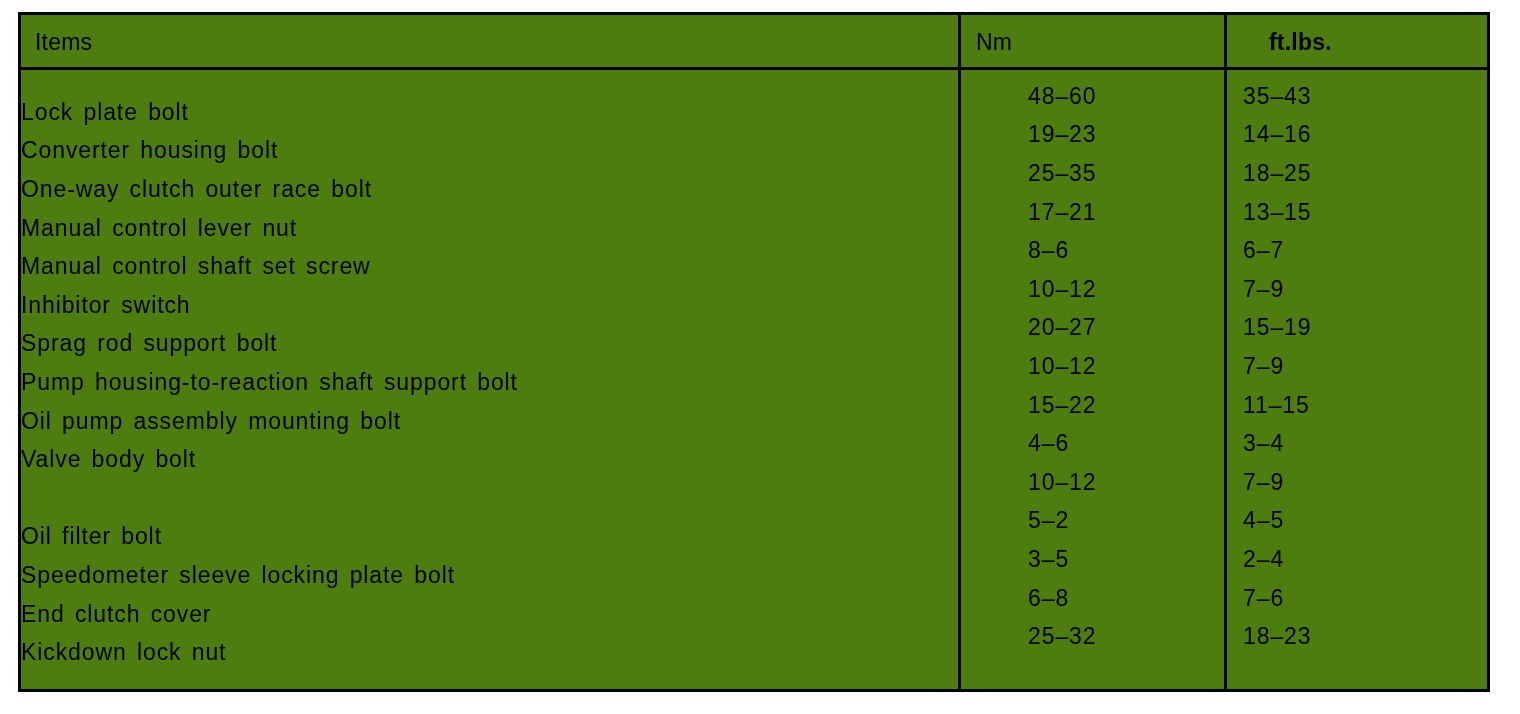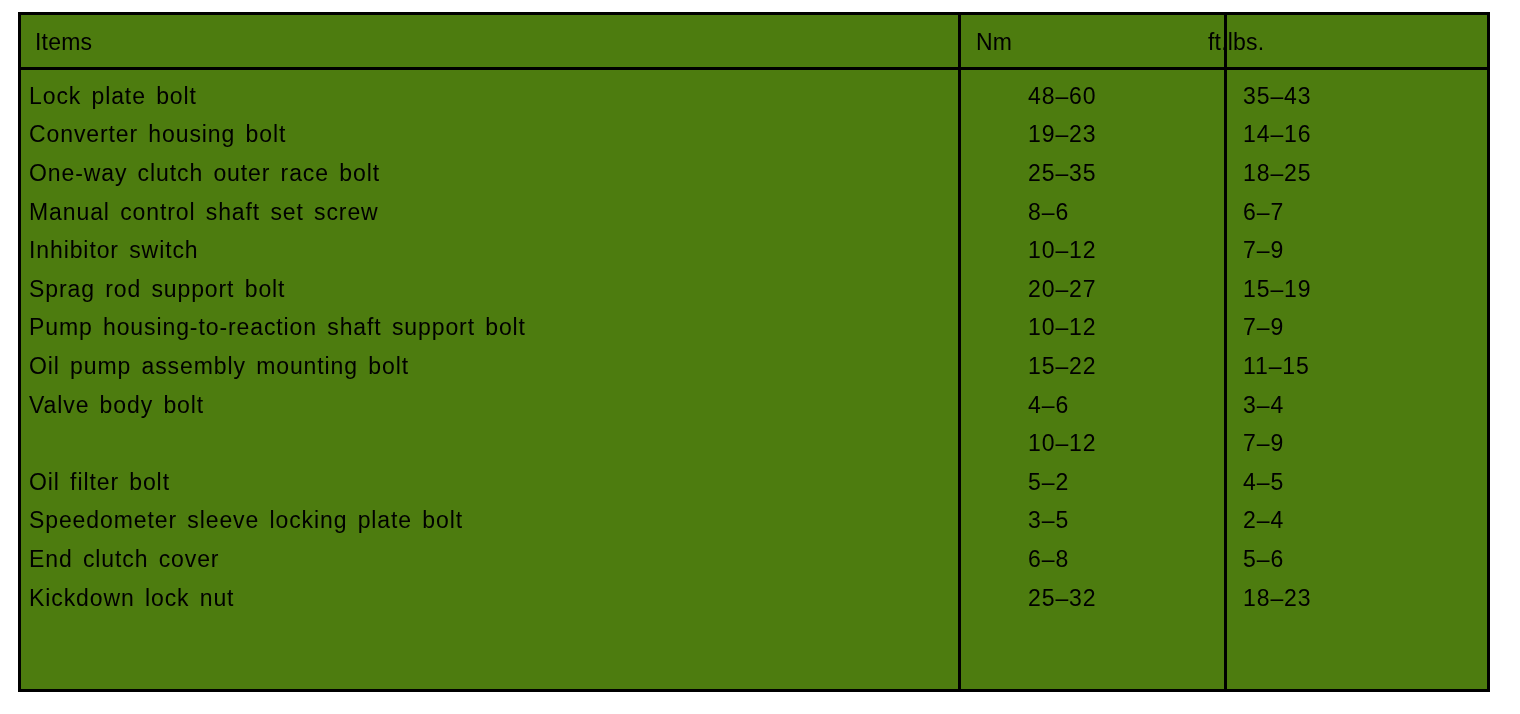--- a/index.html
+++ b/index.html
@@ -47,21 +47,21 @@
     top: 0;
     height: 55px;
     display: flex;
     align-items: center;
     font-size: 23px;
     letter-spacing: 0.2px;
     white-space: nowrap;
   }
   .header-items  { left: 14px;   }
   .header-nm     { left: 955px;  }
-  .header-ftlbs  { left: 1187px; }
+  .header-ftlbs  { left: 1248px; font-weight: bold; }
 
   
   .header-rule {
     position: absolute;
     top: 0;
     width: 3px;
     height: 55px;
     background: #000000;
   }
   .header-rule.rule-1 { left: 937px;  }
@@ -101,21 +101,21 @@
   .cell {
     position: absolute;
     top: 0;
     height: 38.6px;
     display: flex;
     align-items: center;
     font-size: 23px;
     letter-spacing: 0.9px;
     white-space: nowrap;
   }
-  .cell-item  { left: 8px;   word-spacing: 3px; }
+  .cell-item  { left: 0;   word-spacing: 3px; margin-top: 16px; }
   .cell-nm    { left: 1007px;  }
   .cell-ftlbs { left: 1222px; }
 </style>
 </head>
 <body>
 
 <div class="page">
 
   <div class="spec-table">
 
@@ -141,20 +141,25 @@
             <div class="cell cell-item">Converter housing bolt</div>
             <div class="cell cell-nm">19–23</div>
             <div class="cell cell-ftlbs">14–16</div>
           </div>
           <div class="table-row">
             <div class="cell cell-item">One-way clutch outer race bolt</div>
             <div class="cell cell-nm">25–35</div>
             <div class="cell cell-ftlbs">18–25</div>
           </div>
           <div class="table-row">
+            <div class="cell cell-item">Manual control lever nut</div>
+            <div class="cell cell-nm">17–21</div>
+            <div class="cell cell-ftlbs">13–15</div>
+          </div>
+          <div class="table-row">
             <div class="cell cell-item">Manual control shaft set screw</div>
             <div class="cell cell-nm">8–6</div>
             <div class="cell cell-ftlbs">6–7</div>
           </div>
           <div class="table-row">
             <div class="cell cell-item">Inhibitor switch</div>
             <div class="cell cell-nm">10–12</div>
             <div class="cell cell-ftlbs">7–9</div>
           </div>
           <div class="table-row">
@@ -187,21 +192,21 @@
             <div class="cell cell-ftlbs">4–5</div>
           </div>
           <div class="table-row">
             <div class="cell cell-item">Speedometer sleeve locking plate bolt</div>
             <div class="cell cell-nm">3–5</div>
             <div class="cell cell-ftlbs">2–4</div>
           </div>
           <div class="table-row">
             <div class="cell cell-item">End clutch cover</div>
             <div class="cell cell-nm">6–8</div>
-            <div class="cell cell-ftlbs">5–6</div>
+            <div class="cell cell-ftlbs">7–6</div>
           </div>
           <div class="table-row">
             <div class="cell cell-item">Kickdown lock nut</div>
             <div class="cell cell-nm">25–32</div>
             <div class="cell cell-ftlbs">18–23</div>
           </div>
         </div>
     </div>
 
   </div>

